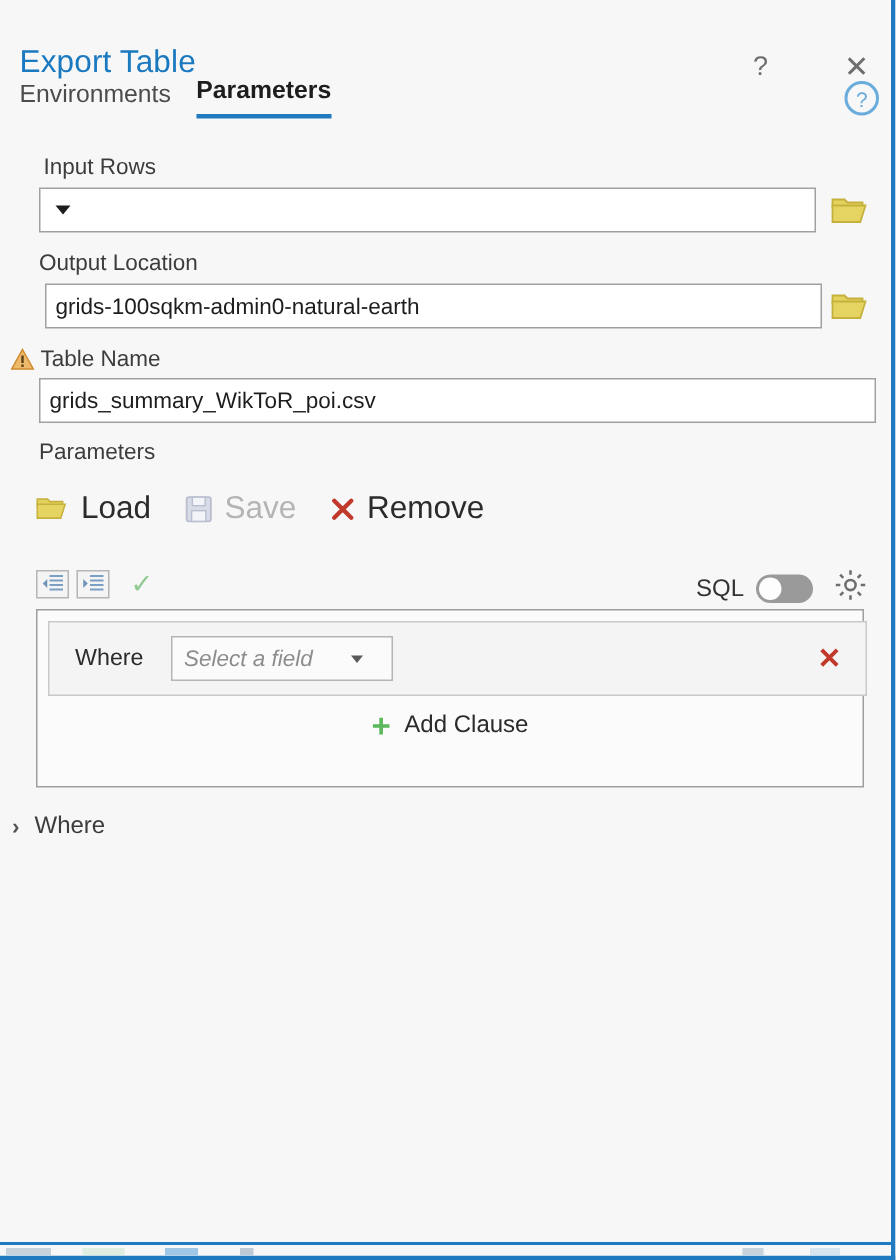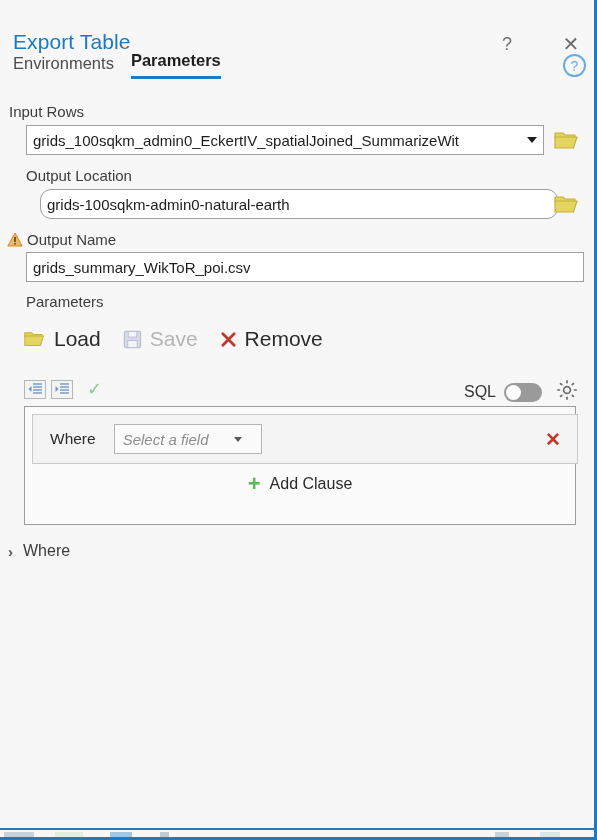--- a/index.html
+++ b/index.html
@@ -178,51 +178,50 @@
     <div class="tb-btn tb-help">?</div>
     <div class="tb-btn tb-close">✕</div>
   </div>
 
   <div class="tabs">
     <div class="tab">Environments</div>
     <div class="tab active">Parameters</div>
   </div>
   <div class="help-circle">?</div>
 
-  <div class="lbl" style="left:9px; top:103px;">Input Rows</div>
+  <div class="lbl" style="left:29px; top:103px;">Input Rows</div>
   <div class="input" style="left:26px; top:125px; width:518px;">
-    <span class="txt">grids_100sqkm_admin0_EckertIV_spatialJoined_SummarizeWit</span>
     <span class="caret-dn"></span>
   </div>
   <div class="folder" style="left:554px; top:130px;">
     <svg width="26" height="22" viewBox="0 0 26 22">
       <path d="M1 3 h8 l2 2 h10 v3 H1 z" fill="#e3d25e" stroke="#c5b13c" stroke-width="1.2"></path>
       <path d="M1 7 h22 l-3.5 11 H1 z" fill="#e5d462" stroke="#c5b13c" stroke-width="1.2"></path>
     </svg>
   </div>
 
   <div class="lbl" style="left:26px; top:167px;">Output Location</div>
-  <div class="input" style="left:40px; top:189px; width:518px;border-radius:11px;">
+  <div class="input" style="left:30px; top:189px; width:518px;">
     <span class="txt">grids-100sqkm-admin0-natural-earth</span>
   </div>
   <div class="folder" style="left:554px; top:194px;">
     <svg width="26" height="22" viewBox="0 0 26 22">
       <path d="M1 3 h8 l2 2 h10 v3 H1 z" fill="#e3d25e" stroke="#c5b13c" stroke-width="1.2"></path>
       <path d="M1 7 h22 l-3.5 11 H1 z" fill="#e5d462" stroke="#c5b13c" stroke-width="1.2"></path>
     </svg>
   </div>
 
   <div class="warn" style="left:7px; top:232px;">
     <svg width="16" height="15" viewBox="0 0 16 15">
       <path d="M8 1 L15.2 14 H0.8 Z" fill="#edb96a" stroke="#cf8b2c" stroke-width="1"></path>
       <rect x="7.2" y="5" width="1.6" height="5" fill="#5a4018"></rect>
       <rect x="7.2" y="11" width="1.6" height="1.6" fill="#5a4018"></rect>
     </svg>
   </div>
-  <div class="lbl" style="left:27px; top:231px;">Output Name</div>
+  <div class="lbl" style="left:27px; top:231px;">Table Name</div>
   <div class="input" style="left:26px; top:252px; width:558px;">
     <span class="txt">grids_summary_WikToR_poi.csv</span>
   </div>
 
   <div class="lbl" style="left:26px; top:293px;">Parameters</div>
 
   <div class="exprbar">
     <div class="exprbtn">
       <span class="ico">
         <svg width="22" height="19" viewBox="0 0 26 22">

